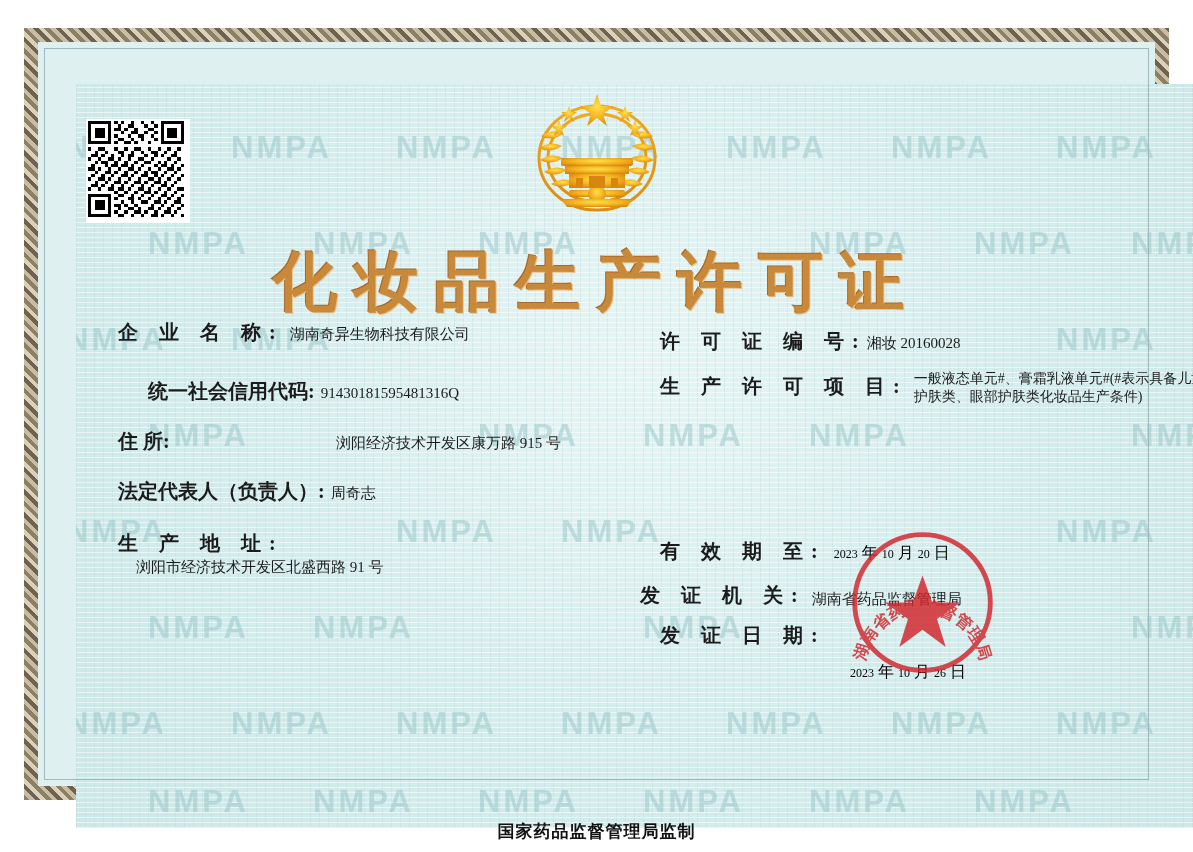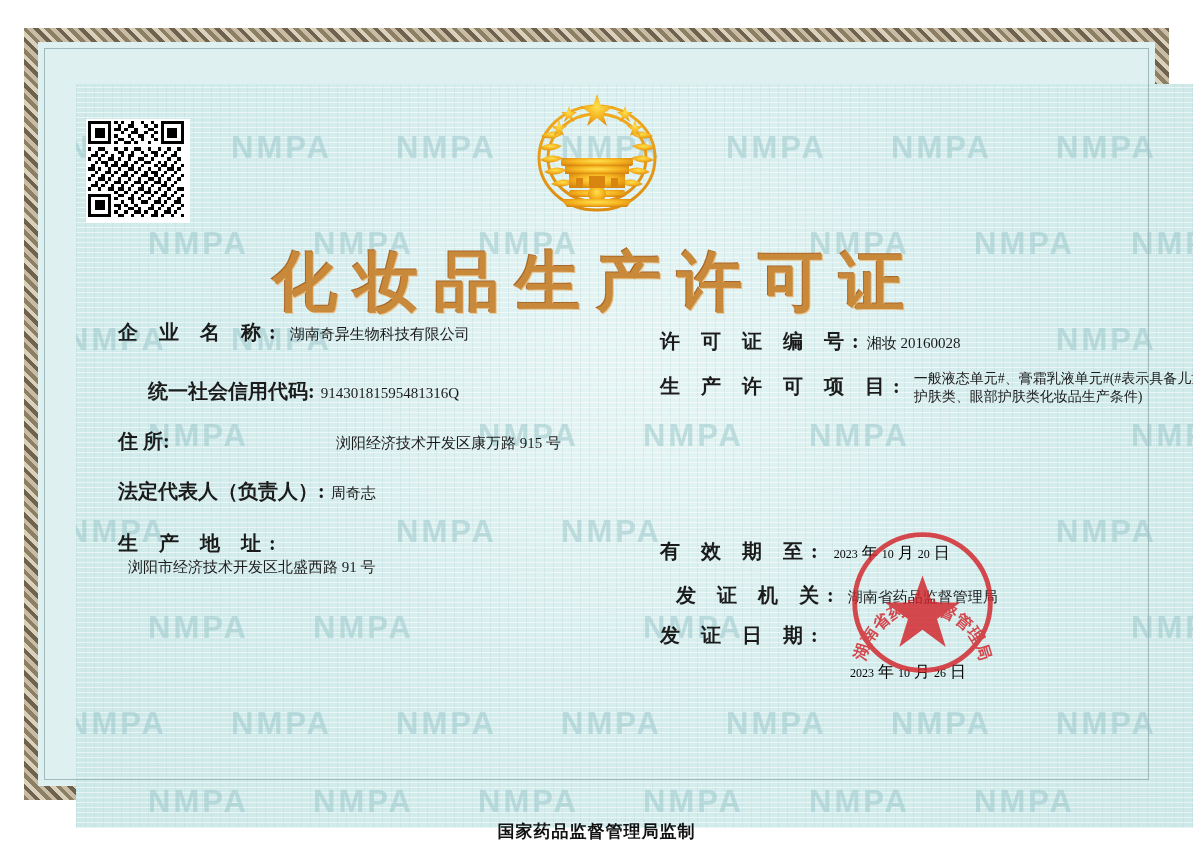--- a/index.html
+++ b/index.html
@@ -125,26 +125,26 @@
     white-space: nowrap;
     font-family: "Liberation Serif", "DejaVu Serif", serif;
   }
   .val.wrap { white-space: normal; line-height: 1.3; }
 
   .r-name   { left: 118px;  top: 319px; }
   .r-credit { left: 118px;  top: 378px; margin-left: 30px; }
   .r-addr   { left: 118px;  top: 428px; }
   .r-legal  { left: 118px;  top: 478px; }
   .r-prodaddr-lbl { left: 118px; top: 530px; }
-  .r-prodaddr-val { left: 128px; top: 558px; }
+  .r-prodaddr-val { left: 136px; top: 558px; }
 
   .r-licno  { left: 660px; top: 328px; }
   .r-items  { left: 660px; top: 370px; }
   .r-valid  { left: 660px; top: 538px; }
-  .r-org    { left: 676px; top: 582px; }
+  .r-org    { left: 640px; top: 582px; align-items: flex-end; }
   .r-issue  { left: 660px; top: 622px; }
   .r-issuedate { left: 850px; top: 662px; }
 
   .items-val {
     width: 300px;
     font-size: 14px;
     line-height: 1.35;
   }
 
   .date-part { font-size: 16px; margin: 0 4px; }

